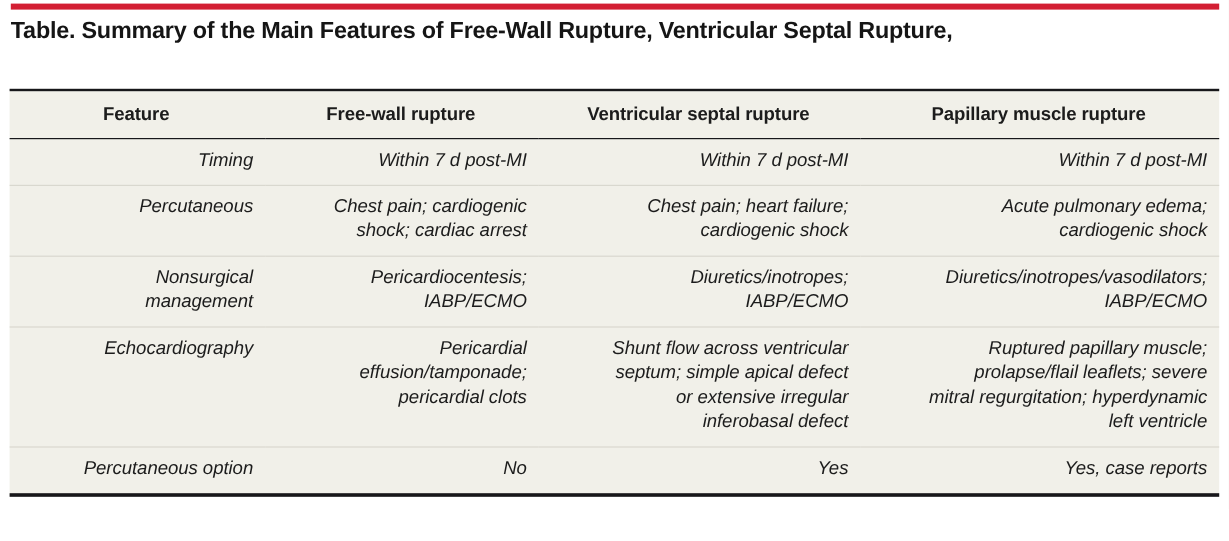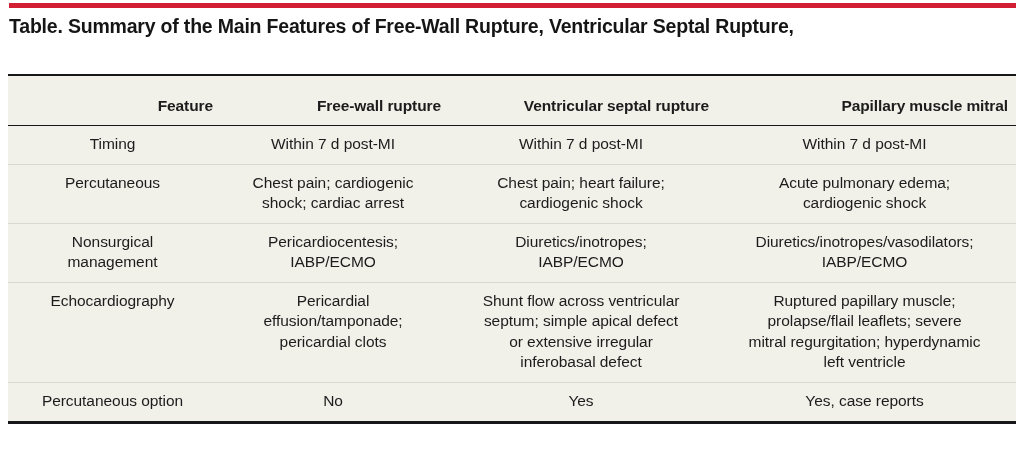--- a/index.html
+++ b/index.html
@@ -61,37 +61,38 @@
     table-layout: fixed;
     font-size: 15.5px;
     color: #1c1c1c;
   }
   table.tbl col.c1 { width: 213px; }
   table.tbl col.c2 { width: 228px; }
   table.tbl col.c3 { width: 268px; }
   table.tbl col.c4 { width: 299px; }
 
   table.tbl thead th {
-    text-align: right;
+    text-align: center;
     font-weight: bold;
     font-size: 15.5px;
-    padding: 20px 8px 9px 6px;
+    padding: 10px 8px 9px 6px;
     border-bottom: 1.8px solid #17171a;
     vertical-align: top;
     line-height: 20px;
     letter-spacing: -0.1px;
   }
   table.tbl tbody td {
-    text-align: center;
+    text-align: right;
     vertical-align: top;
     padding: 8px 10px 9px 6px;
     border-bottom: 1px solid #d9d8cf;
     line-height: 20.5px;
     font-size: 15.5px;
     letter-spacing: -0.05px;
+    font-style: italic;
   }
   table.tbl tbody tr:last-child td {
     border-bottom: none;
     padding-bottom: 10px;
   }
   .cellline { display: block; white-space: nowrap; }
 </style>
 </head>
 <body>
 
@@ -109,21 +110,21 @@
         <col class="c1">
           <col class="c2">
           <col class="c3">
           <col class="c4">
       </colgroup>
       <thead>
         <tr>
           <th>Feature</th>
           <th>Free-wall rupture</th>
           <th>Ventricular septal rupture</th>
-          <th>Papillary muscle mitral</th>
+          <th>Papillary muscle rupture</th>
         </tr>
       </thead>
       <tbody id="tbody">
           <tr>
             <td>
               <span class="cellline">Timing</span>
             </td>
             <td>
               <span class="cellline">Within 7 d post-MI</span>
             </td>

